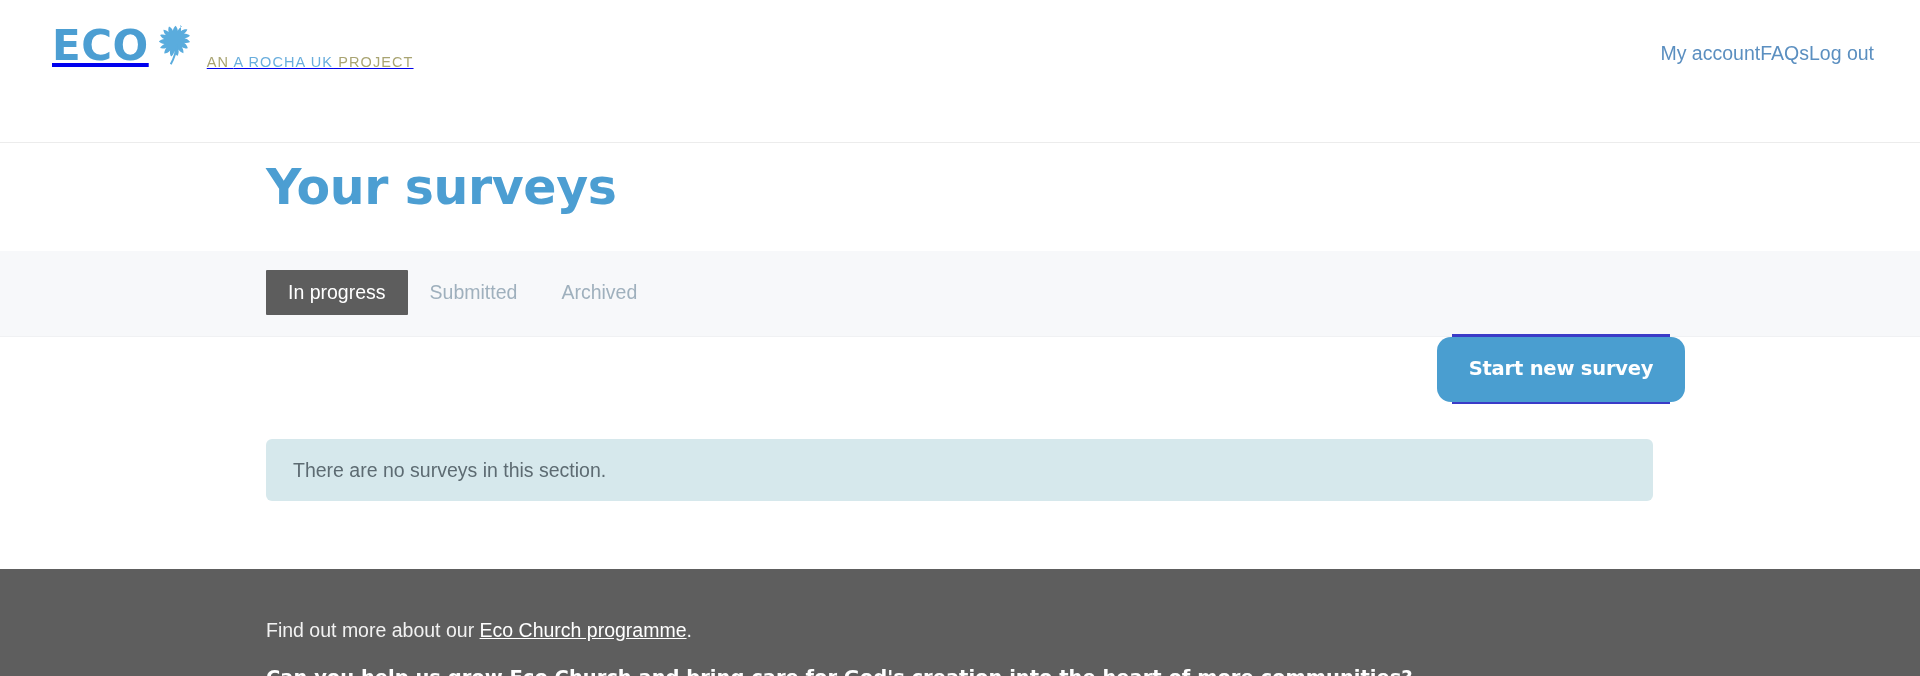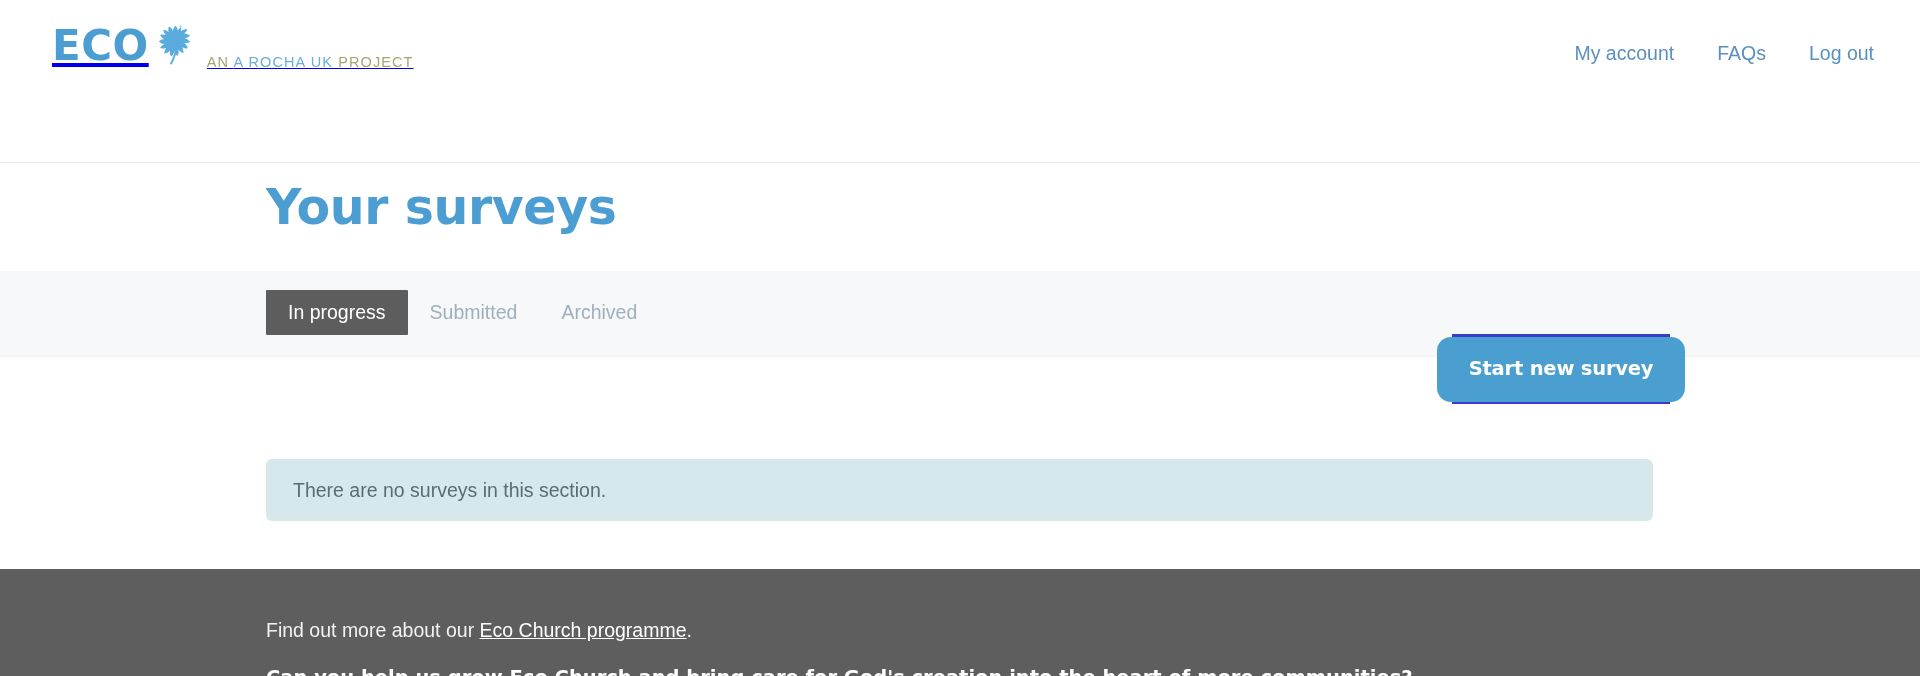--- a/index.html
+++ b/index.html
@@ -11,21 +11,21 @@
     height: 676px;
     background: #ffffff;
     font-family: "Liberation Sans", sans-serif;
     overflow: hidden;
     position: relative;
   }
 
   
   .site-header {
     position: relative;
-    height: 163px;
+    height: 143px;
     background: #ffffff;
     border-bottom: 1px solid #ececec;
     box-sizing: border-box;
   }
   .logo {
     position: absolute;
     left: 52px;
     top: 22px;
     display: flex;
     align-items: flex-start;
@@ -61,21 +61,20 @@
   }
   .tag-olive { color: #a9a472; }
   .tag-blue  { color: #6aaedd; }
 
   .main-nav {
     position: absolute;
     right: 46px;
     top: 42px;
     display: flex;
     align-items: center;
-    gap: 43px;
   }
   .main-nav a {
     font-size: 19.5px;
     color: #5b8fc0;
     text-decoration: none;
     white-space: nowrap;
     font-family: "Liberation Sans", sans-serif;
   }
 
   

